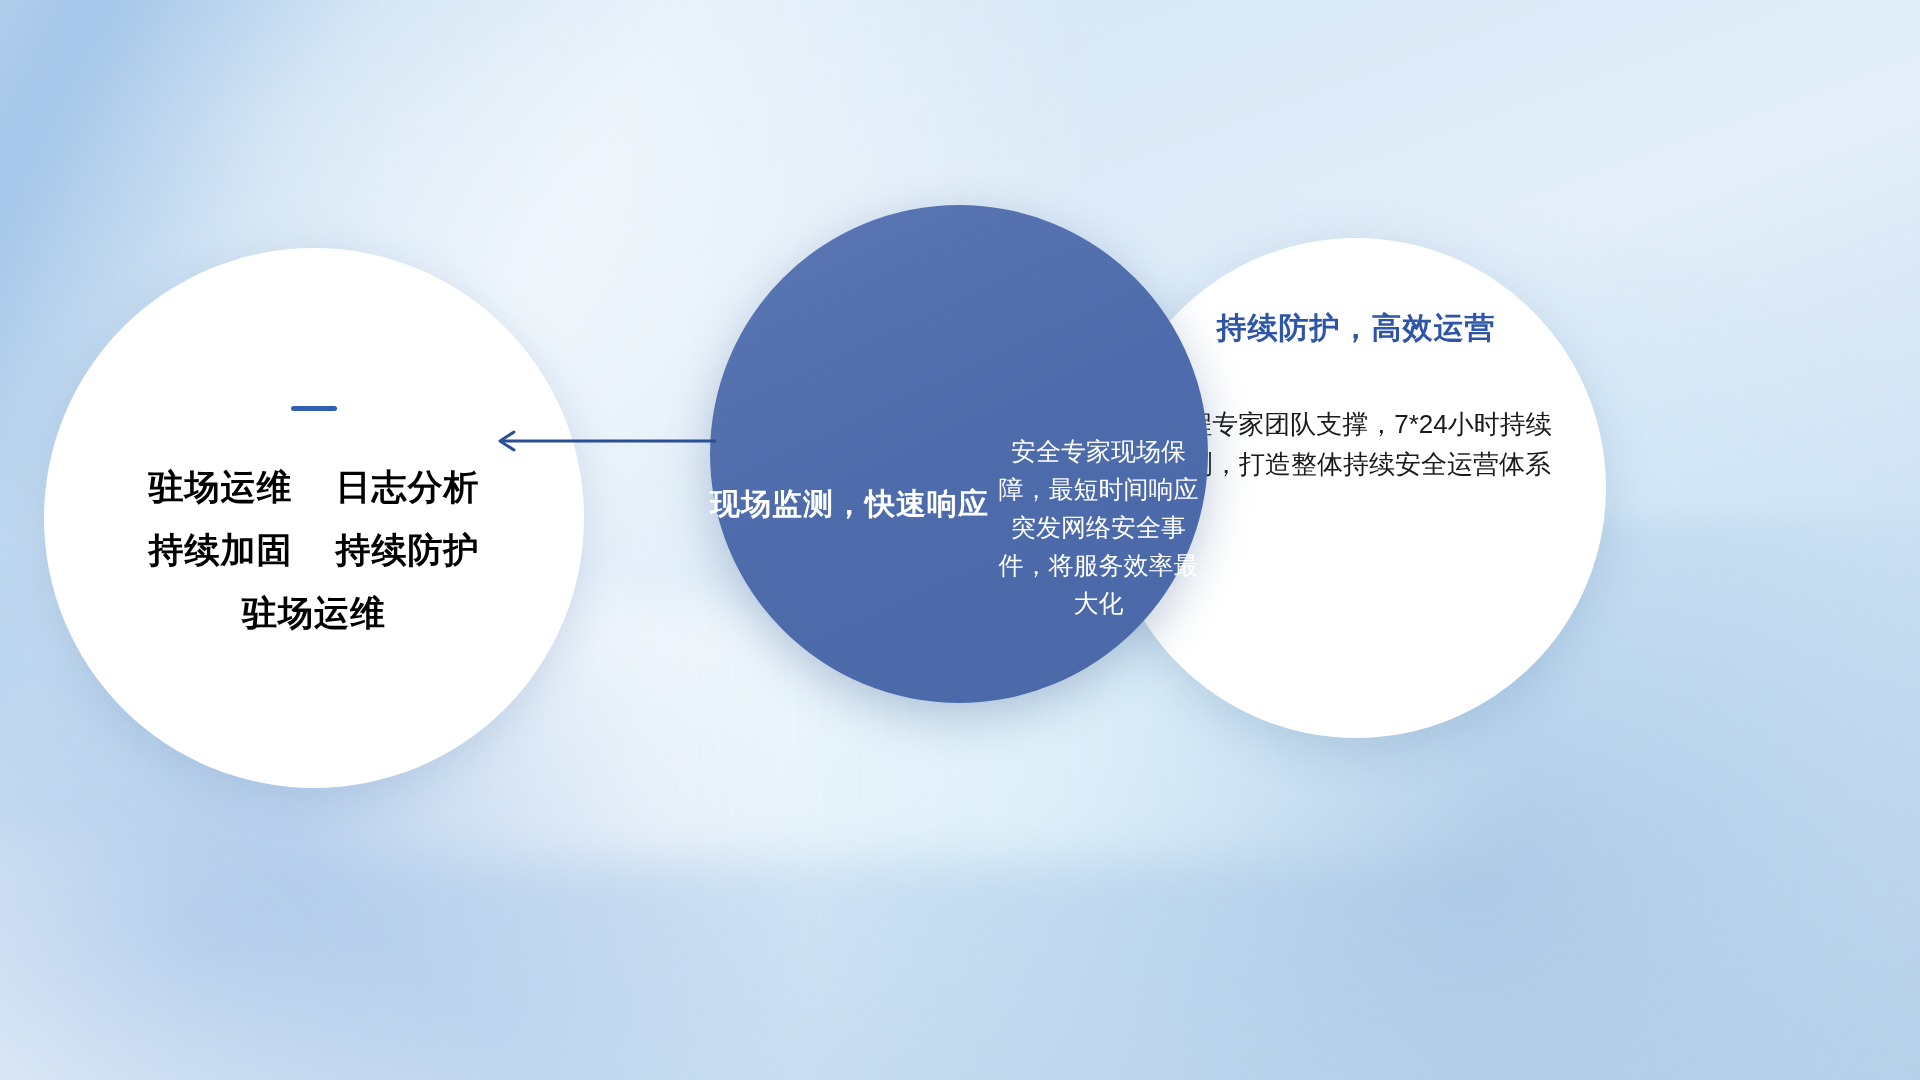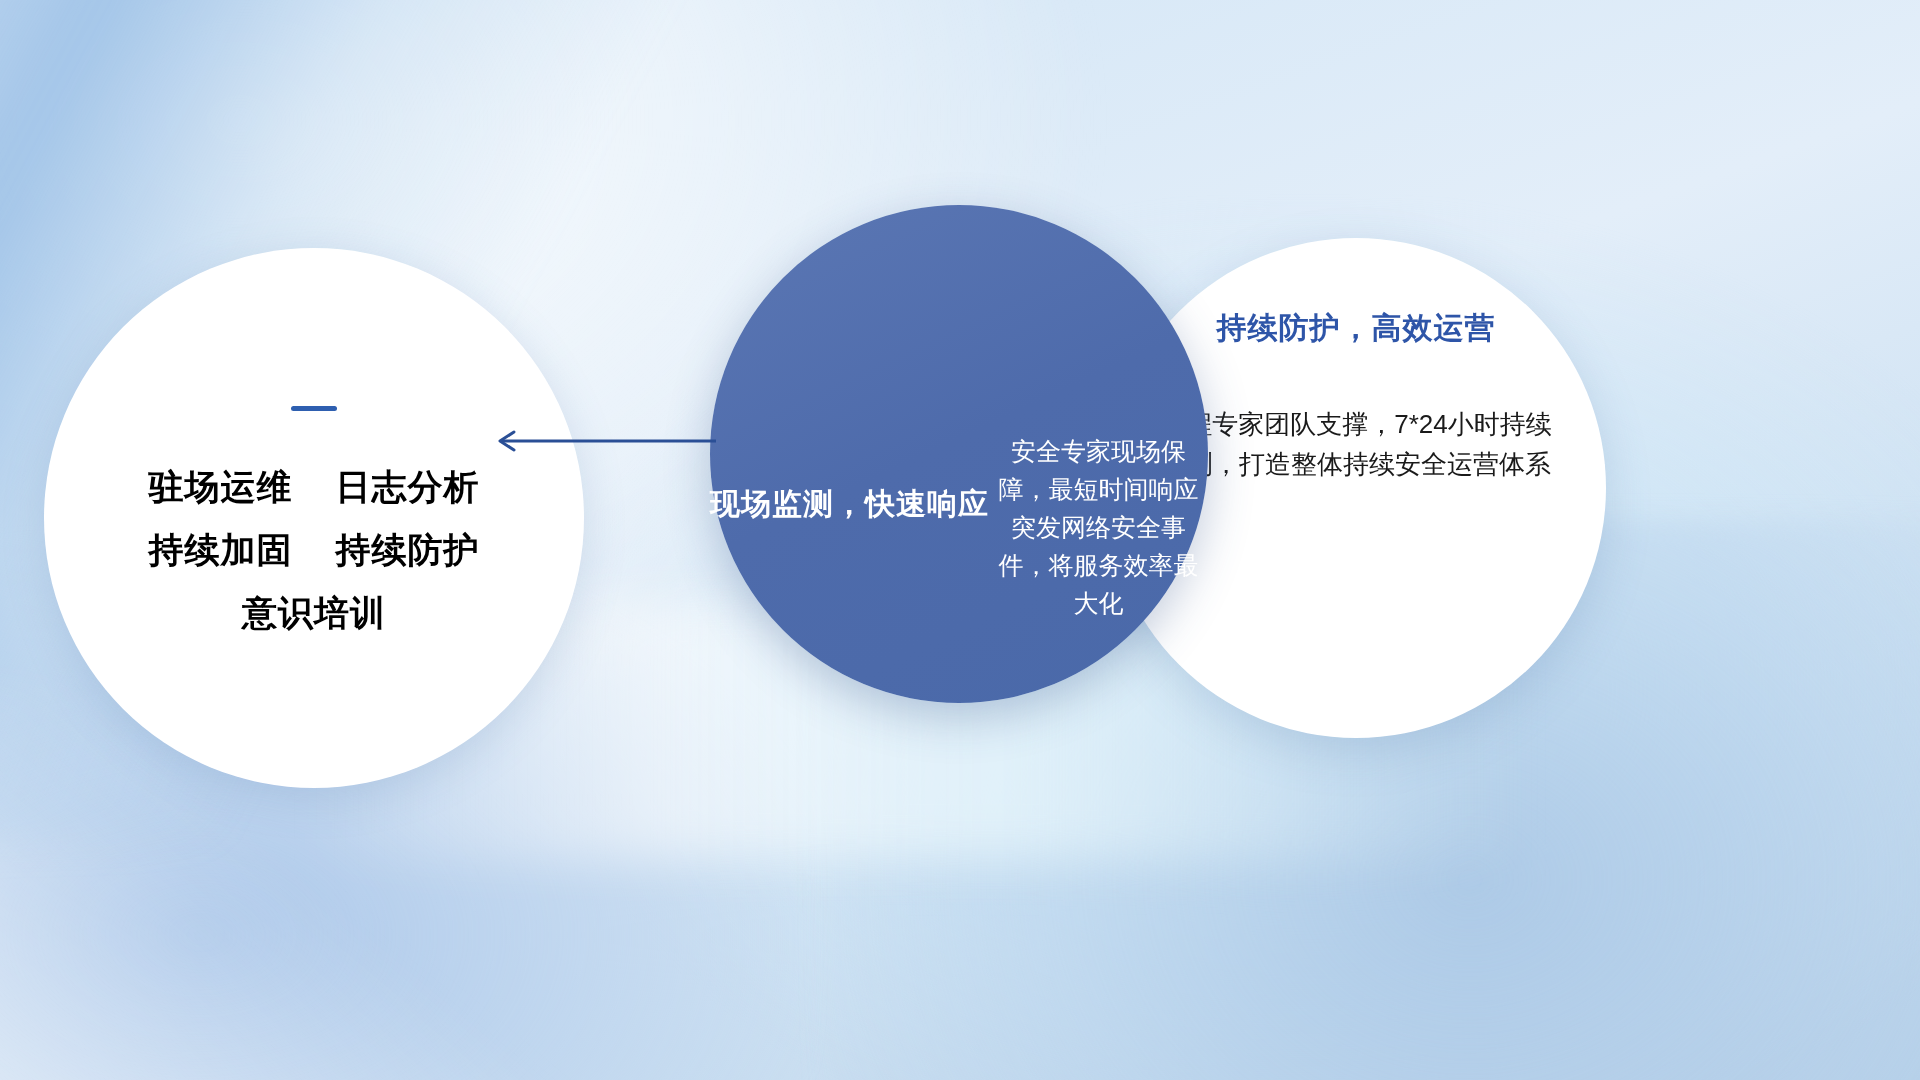--- a/index.html
+++ b/index.html
@@ -140,21 +140,21 @@
   <div class="bg-streak"></div>
   <div class="bg-band"></div>
   <div class="bg-shine"></div>
   <div class="bg-wedge"></div>
 
   <div class="circle circle-left">
     <div class="left-dash"></div>
     <div class="left-lines">
       <div class="left-line">驻场运维    日志分析</div>
       <div class="left-line">持续加固    持续防护</div>
-      <div class="left-line">意识培训</div>
+      <div class="left-line">驻场运维</div>
     </div>
   </div>
 
   <div class="arrow">
     <svg width="232" height="34" viewBox="0 0 232 34" xmlns="http://www.w3.org/2000/svg">
       <line x1="228" y1="17" x2="14" y2="17" stroke="#2a4f96" stroke-width="3"></line>
       <polyline points="26,8 12,17 26,26" fill="none" stroke="#2a4f96" stroke-width="3" stroke-linejoin="round" stroke-linecap="round"></polyline>
     </svg>
   </div>
 

